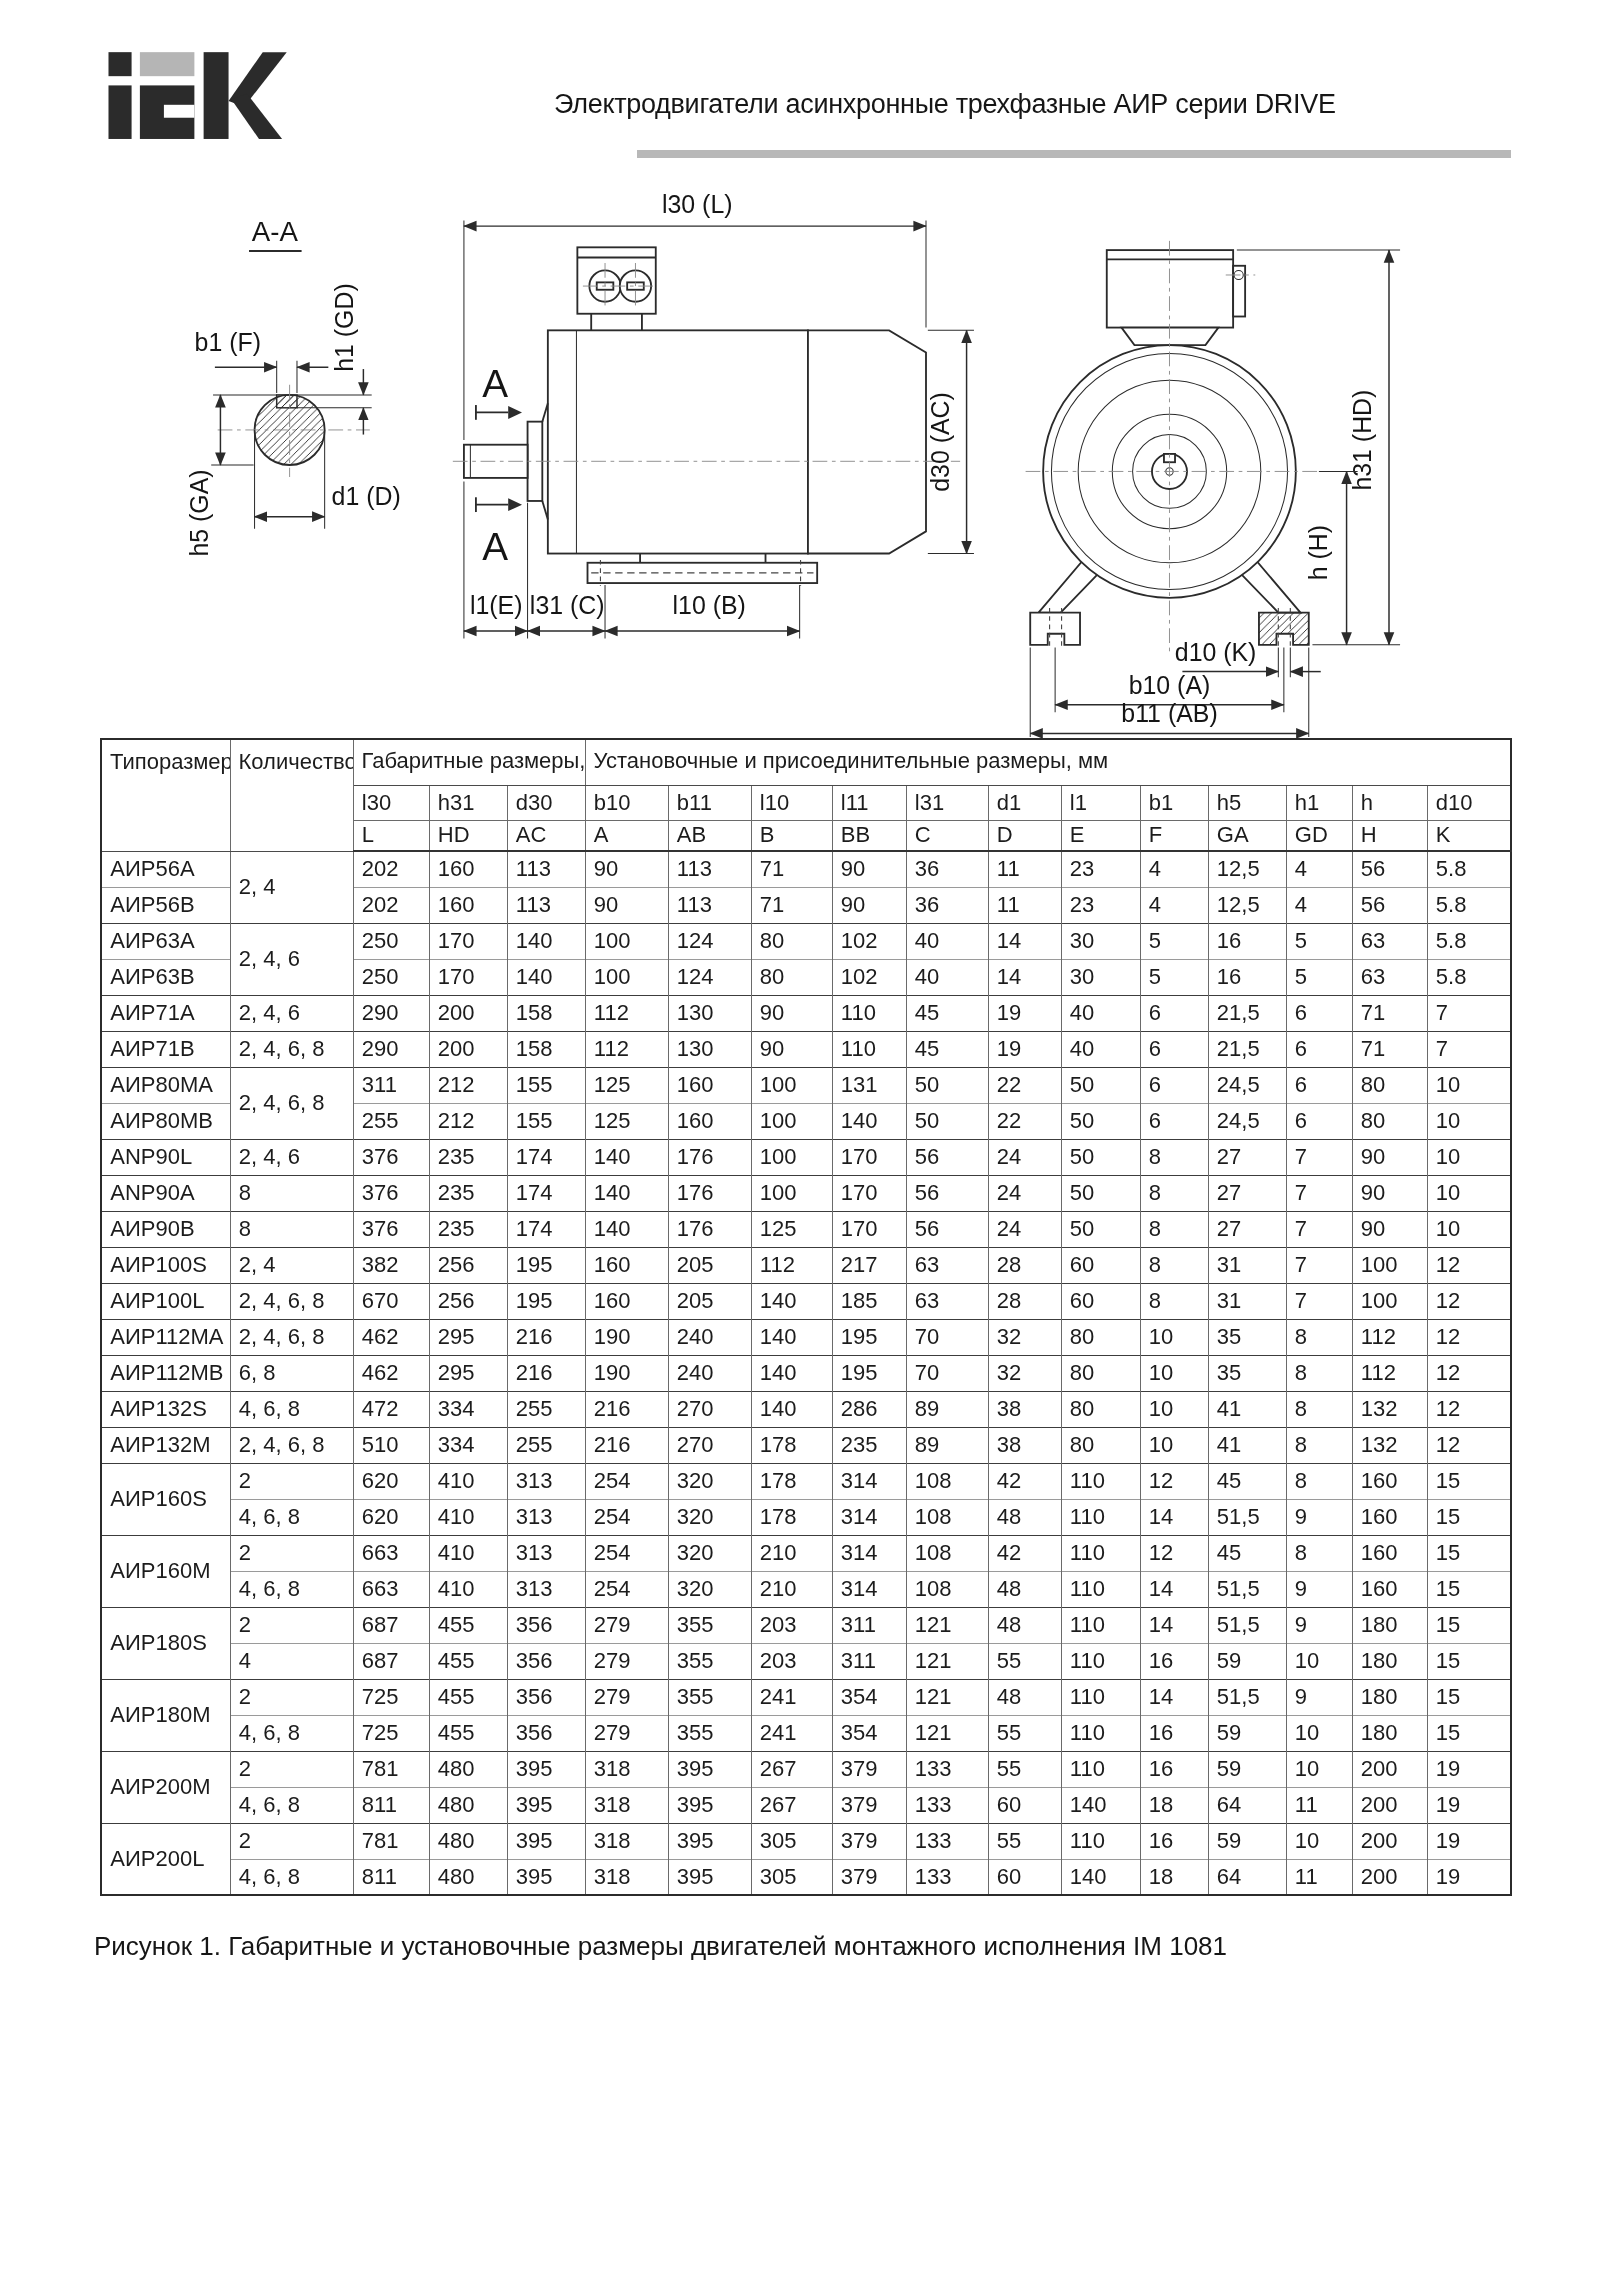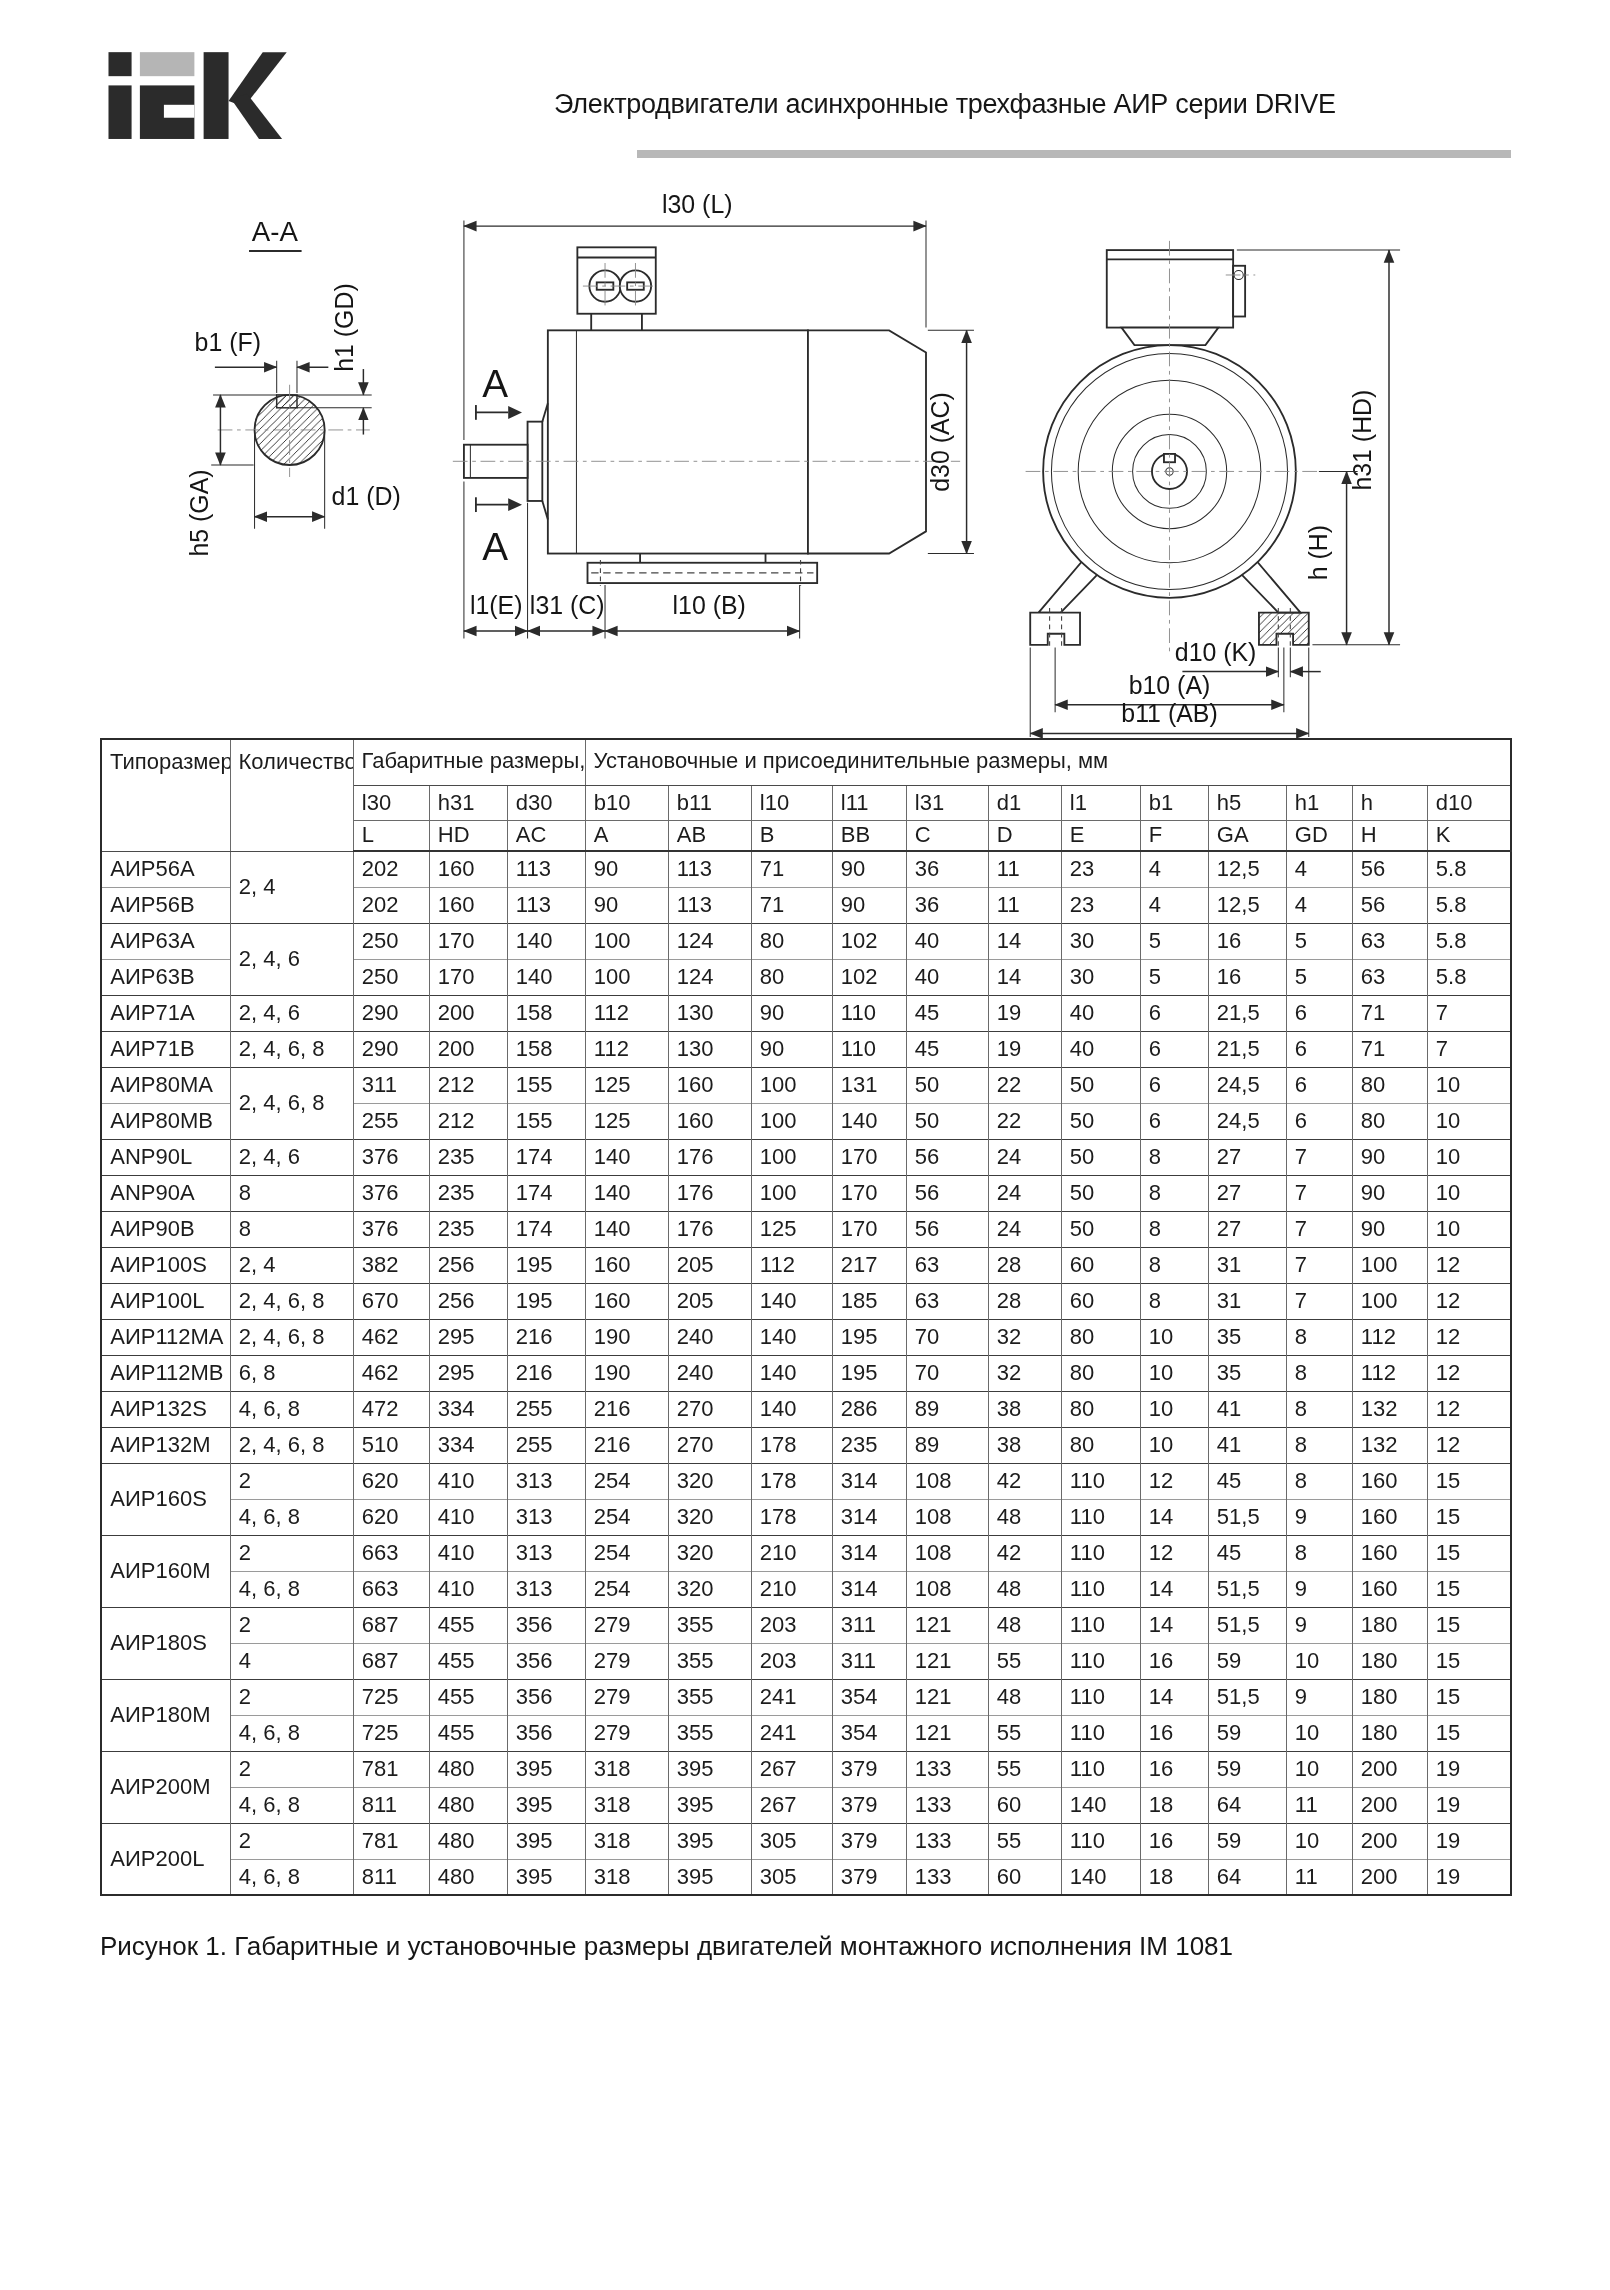--- a/index.html
+++ b/index.html
@@ -42,21 +42,21 @@
   tr.hrow3{height:31px;}
   tr.hrow1 th{vertical-align:top;padding-top:8.3px;border-bottom:1.4px solid #4a4a4a;padding-left:8px;}
   th.th-top{vertical-align:top;padding-top:8.3px;white-space:normal;line-height:1.25;}
   tr.hrow2 th{border-bottom:0.9px solid #6a6a6a;vertical-align:middle;margin-left:20px;}
   tr.hrow3 th{border-bottom:2px solid #333333;vertical-align:middle;}
   tbody tr{height:36px;margin-top:20px;}
   tbody td{vertical-align:middle;}
   tr.group-start td{border-top:1.8px solid #3c3c3c;}
   tr.sub-row td{border-top:0.9px solid #9a9a9a;}
   .figure-caption{
-    position:absolute;left:100px;top:1931px;font-size:26px;color:#161616;
+    position:absolute;left:94px;top:1931px;font-size:26px;color:#161616;
   }
 </style>
 </head>
 <body>
 
 <svg class="logo" width="222" height="157" viewBox="0 0 240 170" aria-label="IEK">
   <g>
     <rect x="22" y="11" width="25" height="26" fill="#2b2b2b"></rect>
     <rect x="56" y="11" width="59" height="26" fill="#b5b5b5"></rect>
     <rect x="22" y="47" width="25" height="58" fill="#2b2b2b"></rect>

